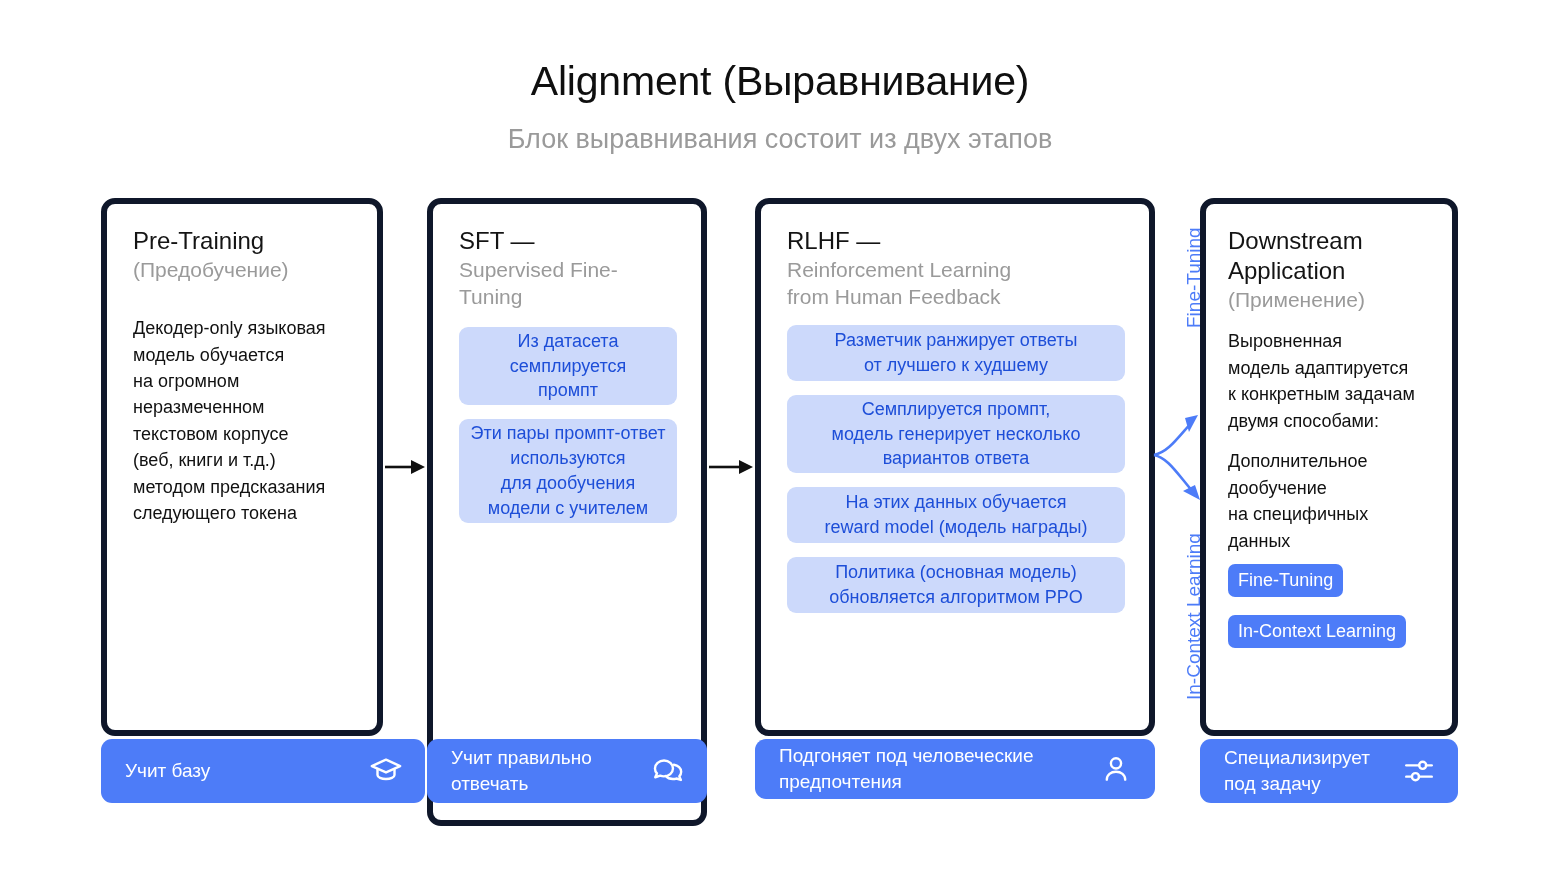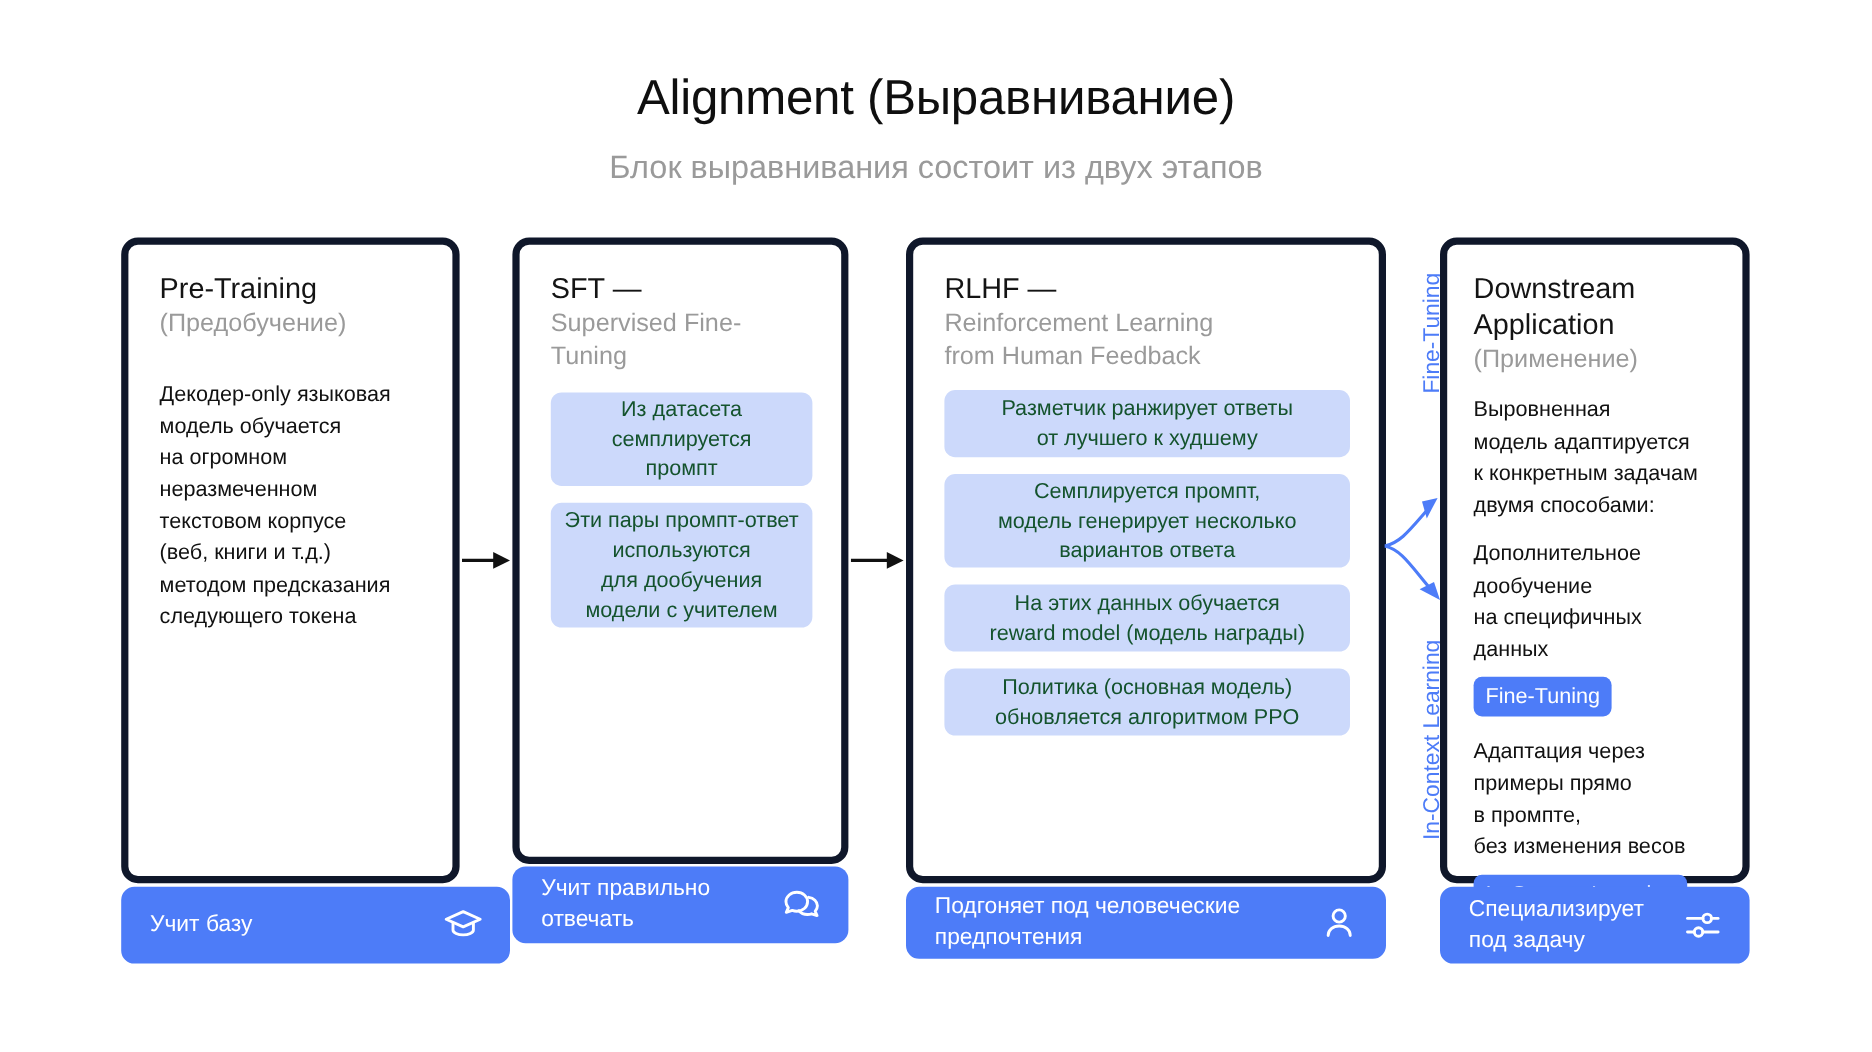--- a/index.html
+++ b/index.html
@@ -76,21 +76,21 @@
   }
   .card-body.tight { margin-top: 14px; }
 
   
   .steps {
     margin-top: 16px;
   }
   .step {
     background: #ccd9fb;
     border-radius: 9px;
-    color: #14532d;
+    color: #1d4ed8;
     font-size: 18px;
     line-height: 1.38;
     text-align: center;
     white-space: pre-line;
     padding: 12px 10px;
     margin-bottom: 14px;
     box-sizing: border-box;
   }
 
   
@@ -181,36 +181,36 @@
     </span>
   </div>
 
   <div class="arrow-h" style="left:385px; top:456px; width:42px;">
     <svg width="42" height="22" viewBox="0 0 42 22">
       <line x1="0" y1="11" x2="27" y2="11" stroke="#111111" stroke-width="2.6"></line>
       <polygon points="26,4 40,11 26,18" fill="#111111"></polygon>
     </svg>
   </div>
 
-  <div class="card" style="left:427px; top:198px; width:280px; height:522px;">
+  <div class="card" style="left:427px; top:198px; width:280px; height:628px;">
     <div class="card-inner">
       <div class="card-title">SFT —</div>
       <div class="card-sub">Supervised Fine-Tuning</div>
       <div class="steps">
         <div class="step" style="height:78px;display:flex;align-items:center;justify-content:center;">Из датасета
 семплируется
 промпт</div>
         <div class="step" style="height:104px;display:flex;align-items:center;justify-content:center;">Эти пары промпт-ответ
 используются
 для дообучения
 модели с учителем</div>
       </div>
     </div>
   </div>
-  <div class="footer" style="left:427px; top:722px; width:280px; height:64px;gap:17px;">
+  <div class="footer" style="left:427px; top:739px; width:280px; height:64px;gap:17px;">
     <span class="footer-label">Учит правильно
 отвечать</span>
     <span class="footer-icon">
       <svg viewBox="0 0 24 24" fill="none" stroke="currentColor" stroke-width="1.7" stroke-linecap="round" stroke-linejoin="round">
         <path d="M15.5 10.2 c0 3.1 -2.9 5.6 -6.4 5.6 c-0.9 0 -1.8 -0.2 -2.6 -0.5 L3 16.4 l1.2 -2.7 c-0.9 -1 -1.4 -2.2 -1.4 -3.5 c0 -3.1 2.9 -5.6 6.4 -5.6 s6.3 2.5 6.3 5.6 z"></path>
         <path d="M16.2 7.6 c2.9 0.4 5.1 2.5 5.1 5 c0 1.2 -0.5 2.3 -1.3 3.2 l1.1 2.5 l-3.2 -1 c-0.8 0.3 -1.6 0.4 -2.5 0.4 c-2.1 0 -3.9 -0.9 -5 -2.2"></path>
       </svg>
     </span>
   </div>
 
@@ -269,24 +269,20 @@
       <div class="card-sub">(Применение)</div>
       <div class="card-body tight">Выровненная
 модель адаптируется
 к конкретным задачам
 двумя способами:</div>
       <div class="card-body tight">Дополнительное
 дообучение
 на специфичных
 данных</div>
       <div class="badge">Fine-Tuning</div>
-      <div class="card-body" style="margin-top:8px;">Адаптация через
-примеры прямо
-в промпте,
-без изменения весов</div>
       <div class="badge">In-Context Learning</div>
     </div>
   </div>
   <div class="footer" style="left:1200px; top:739px; width:258px; height:64px;">
     <span class="footer-label">Специализирует
 под задачу</span>
     <span class="footer-icon">
       <svg viewBox="0 0 24 24" fill="none" stroke="currentColor" stroke-width="1.7" stroke-linecap="round" stroke-linejoin="round">
         <line x1="3" y1="8" x2="12" y2="8"></line>
         <line x1="17" y1="8" x2="21" y2="8"></line>

